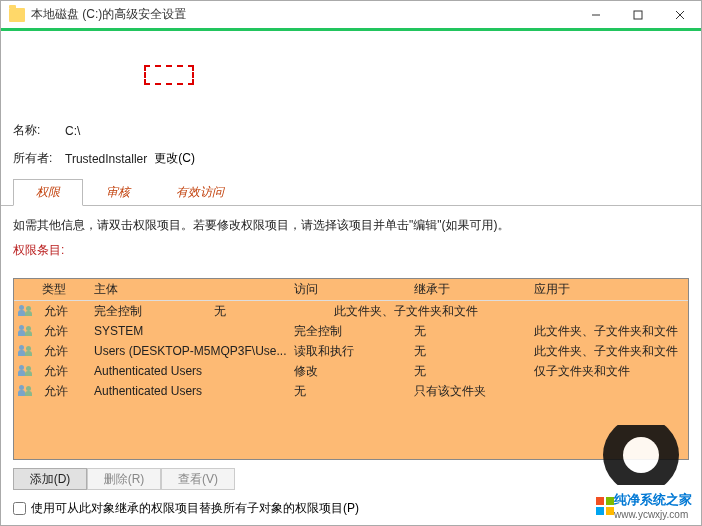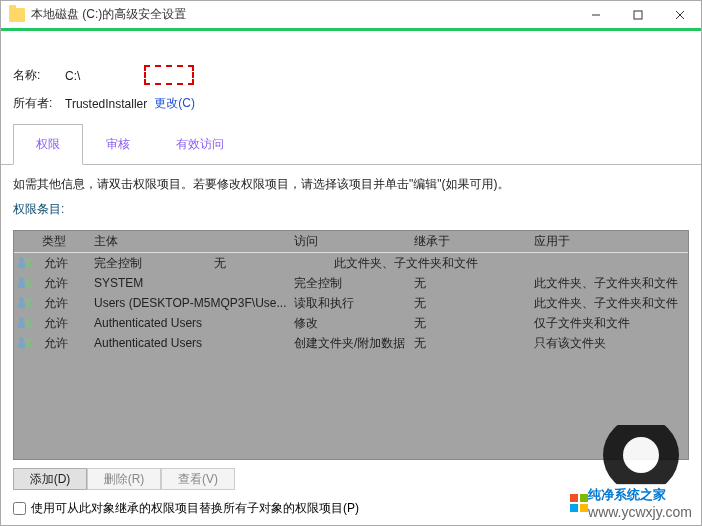--- a/index.html
+++ b/index.html
@@ -9,28 +9,28 @@
 .titlebar .folder-icon { width: 16px; height: 14px; background: #ffd869; border-radius: 1px; margin-right: 6px; position: relative; }
 .titlebar .folder-icon::before { content: ""; position: absolute; top: -3px; left: 0; width: 7px; height: 3px; background: #ffd869; border-radius: 1px 1px 0 0; }
 .titlebar .title-text { flex: 1; color: #333; }
 .win-btns { display: flex; height: 100%; }
 .win-btn { width: 42px; display: flex; align-items: center; justify-content: center; cursor: pointer; }
 .win-btn svg { stroke: #333; stroke-width: 1; fill: none; }
 .client { flex: 1; padding: 10px 12px 8px 12px; display: flex; flex-direction: column; position: relative; justify-content: flex-end; }
 .row { display: flex; align-items: center; margin-bottom: 10px; }
 .label { width: 52px; color: #222; }
 .value { color: #222; }
-.owner-row .change-link { color: #1d4ed8; margin-left: 4px; cursor: pointer; position: relative; padding: 1px 3px; }
+.owner-row .change-link { color: #000000; margin-left: 4px; cursor: pointer; position: relative; padding: 1px 3px; }
 .red-highlight { position: absolute; border: 2px dashed #d00; width: 50px; height: 20px; left: 143px; top: 34px; pointer-events: none; }
 .tabs { display: flex; border-bottom: 1px solid #bbb; margin: 0 -12px; padding: 0 12px; }
-.tab { padding: 11px 22px; border: 1px solid transparent; border-bottom: none; cursor: pointer; color: #8b5cf6; position: relative; top: 1px; }
+.tab { padding: 4px 22px; border: 1px solid transparent; border-bottom: none; cursor: pointer; color: #c2410c; position: relative; top: 1px; font-style: italic; }
 .tab.active { border-color: #bbb; background: #fff; border-bottom: 1px solid #fff; }
 .instruction { margin: 10px 0 8px; color: #222; line-height: 1.5; }
-.perm-label { margin-bottom: 12px; color: #0c4a6e; }
-.table-wrap { border: 1px solid #888; height: 230px; background: #a3a3a3; overflow: hidden; }
+.perm-label { margin-bottom: 19px; color: #b91c1c; }
+.table-wrap { border: 1px solid #888; height: 182px; background: #fdba74; overflow: hidden; }
 .table-head { display: flex; border-bottom: 1px solid #ddd; height: 22px; align-items: center; }
 .table-head div { padding-left: 6px; color: #222; }
 .table-body { }
 .table-row { display: flex; height: 20px; align-items: center; }
 .table-row > div { padding-left: 6px; color: #222; white-space: nowrap; overflow: hidden; text-overflow: ellipsis; }
 .col-icon { width: 24px; padding-left: 4px !important; display: flex; align-items: center; }
 .col-type { width: 50px; }
 .col-principal { width: 200px; }
 .col-access { width: 120px; }
 .col-inherit { width: 120px; }
@@ -43,21 +43,21 @@
 .btn-row { display: flex; margin-top: 8px; }
 .btn { min-width: 74px; height: 22px; border: 1px solid #adadad; background: #e1e1e1; color: #222; display: flex; align-items: center; justify-content: center; cursor: pointer; }
 .btn.disabled { color: #888; border-color: #ccc; background: #f4f4f4; cursor: default; }
 .checkbox-row { display: flex; align-items: center; margin-top: 10px; }
 .checkbox-row input { margin-right: 5px; width: 13px; height: 13px; }
 .col-type-head { width: 74px; padding-left: 28px !important; }
 .watermark { position: absolute; right: 6px; bottom: 4px; display: flex; align-items: center; background: rgba(255,255,255,0.85); padding: 2px 4px; }
 .wm-logo { display: grid; grid-template-columns: 8px 8px; grid-template-rows: 8px 8px; gap: 2px; }
 .wm-logo span:nth-child(1){ background:#f25022;} .wm-logo span:nth-child(2){ background:#7fba00;} .wm-logo span:nth-child(3){ background:#00a4ef;} .wm-logo span:nth-child(4){ background:#ffb900;}
 .wm-text { font-weight: bold; font-size: 13px; color: #0078d4; }
-.wm-url { font-size: 14px; color: #666; }
+.wm-url { font-size: 10px; color: #666; }
 .gear { position: absolute; right: 20px; bottom: 40px; width: 100px; height: 60px; overflow: hidden; pointer-events: none; opacity: 0.9; }
 .gear svg { position: absolute; right: -20px; bottom: -30px; }
 </style>
 </head>
 <body>
 
 <div class="window">
   <div class="titlebar">
     <span class="folder-icon"></span>
     <span class="title-text">本地磁盘 (C:)的高级安全设置</span>
@@ -174,21 +174,20 @@
             <div class="col-icon">
               <div class="perm-icon">
                 <div class="head1"></div>
                 <div class="body1"></div>
                 <div class="head2"></div>
                 <div class="body2"></div>
               </div>
             </div>
             <div class="col-type">允许</div>
             <div class="col-principal">Authenticated Users</div>
-            <div class="col-access">创建文件夹/附加数据</div>
             <div class="col-inherit">无</div>
             <div class="col-applies">只有该文件夹</div>
           </div>
         </div>
     </div>
 
     <div class="btn-row">
       <div class="btn">添加(D)</div>
       <div class="btn disabled">删除(R)</div>
       <div class="btn disabled">查看(V)</div>

